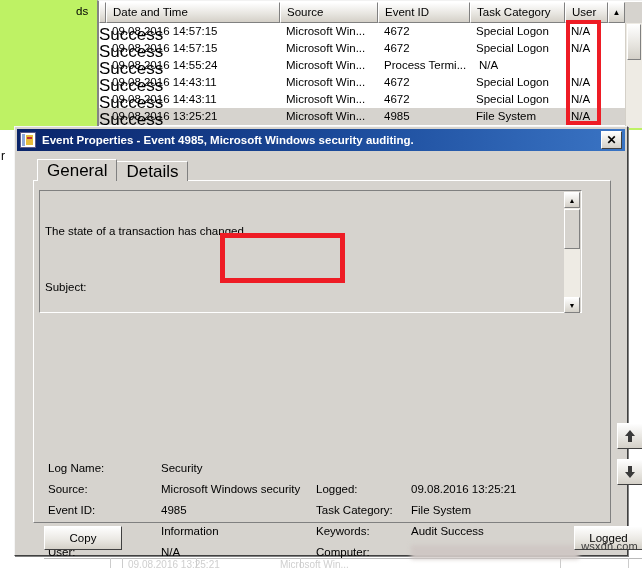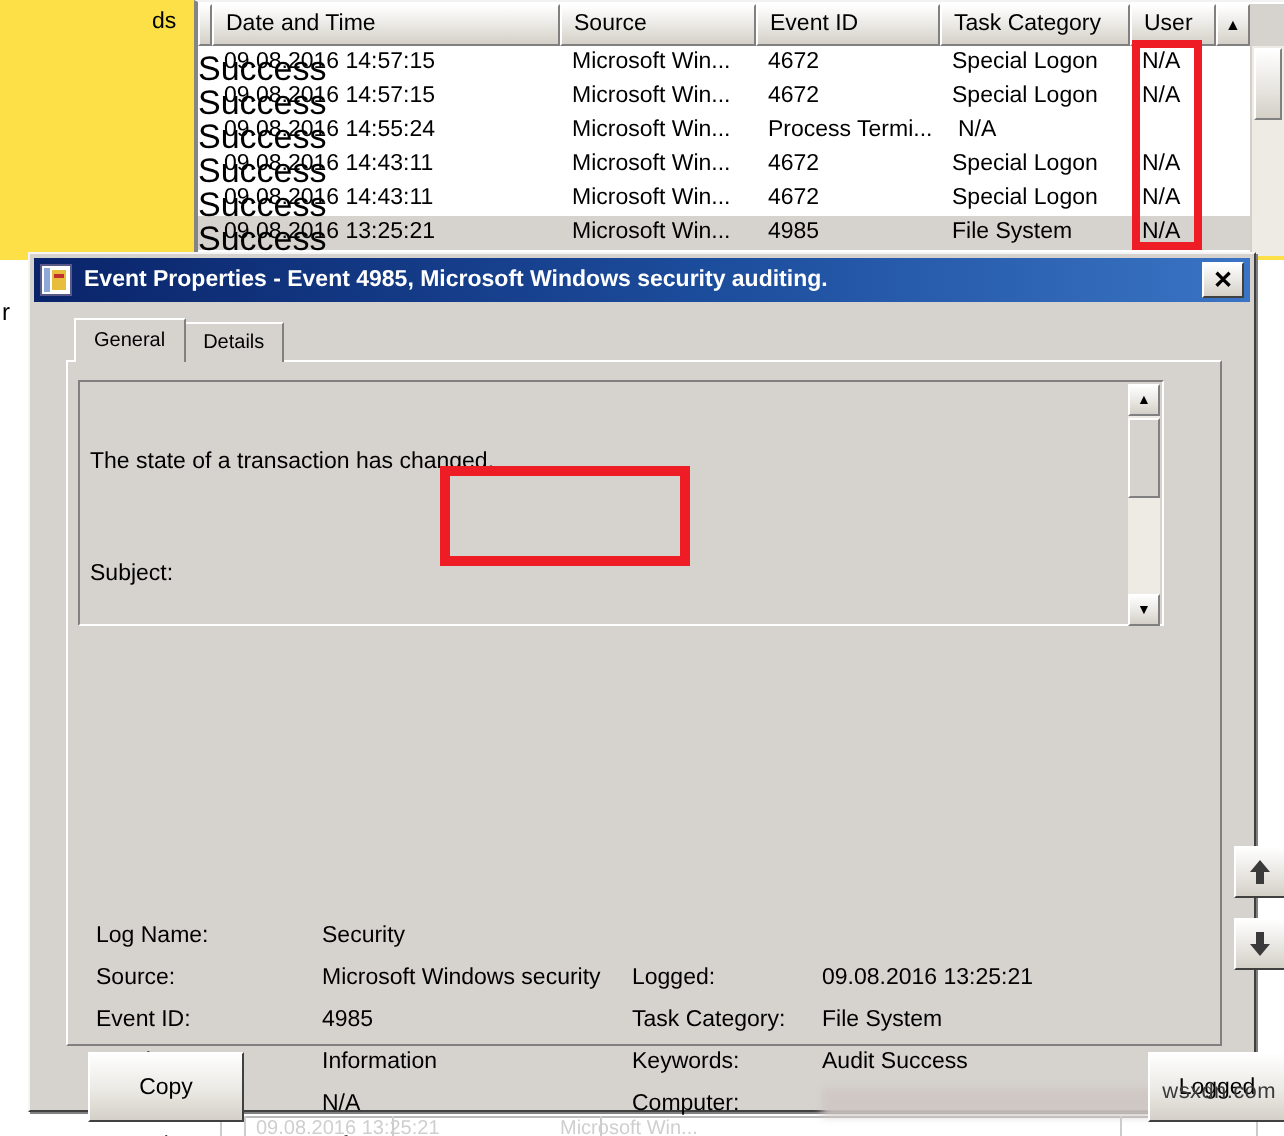--- a/index.html
+++ b/index.html
@@ -15,21 +15,21 @@
     font-size: 11px;
     color: #000000;
     overflow: hidden;
   }
 
   
   #bg-list {
     position: absolute;
     left: 0; top: 0;
     width: 642px; height: 130px;
-    background: #fde047;
+    background: #bef264;
   }
   #bg-list-frame {
     position: absolute;
     left: 97px; top: 0;
     width: 545px; height: 128px;
     border-left: 2px solid #848484;
     border-top: 1px solid #f2f2f2;
     background: #ffffff;
     box-sizing: border-box;
   }
@@ -224,21 +224,21 @@
     position: absolute;
     left: 22px; top: 32px;
     display: flex;
     align-items: flex-end;
     height: 22px;
   }
   .tab {
     height: 20px;
     line-height: 19px;
     padding: 0 9px;
-    font-size: 10px;
+    font-size: 17px;
     background: #d6d3ce;
     border: 1px solid #ffffff;
     border-right-color: #808080;
     border-bottom: none;
     box-sizing: border-box;
     white-space: nowrap;
   }
   .tab.active {
     height: 22px;
     line-height: 21px;
@@ -374,21 +374,21 @@
     white-space: nowrap;
   }
   .det-l-label { width: 113px; }
   .det-l-value { width: 155px; }
   .det-r-label { width: 95px; }
   .det-r-value { width: 190px; }
 
   
   .dlg-btn {
     position: absolute;
-    height: 35px;
+    height: 24px;
     background: linear-gradient(#fefefe, #ebe9e4 55%, #d4d0c8);
     border: 1px solid #ffffff;
     border-right-color: #404040;
     border-bottom-color: #404040;
     box-sizing: border-box;
     font-family: "Liberation Sans", sans-serif;
     font-size: 11.5px;
     color: #000;
     display: flex;
     align-items: center;

